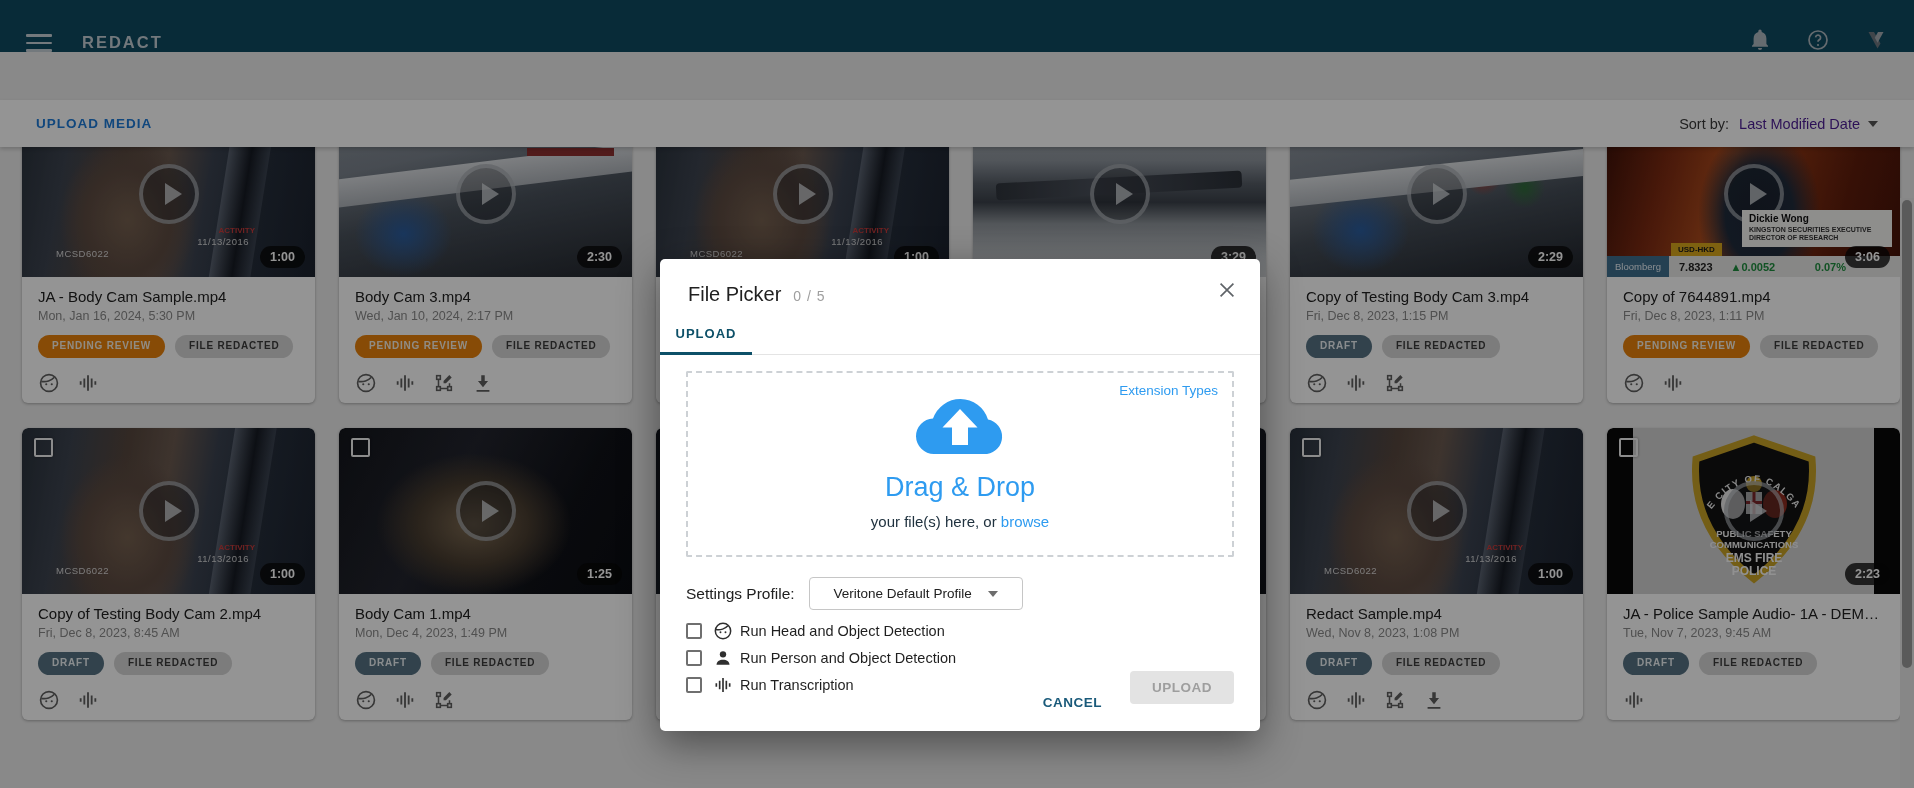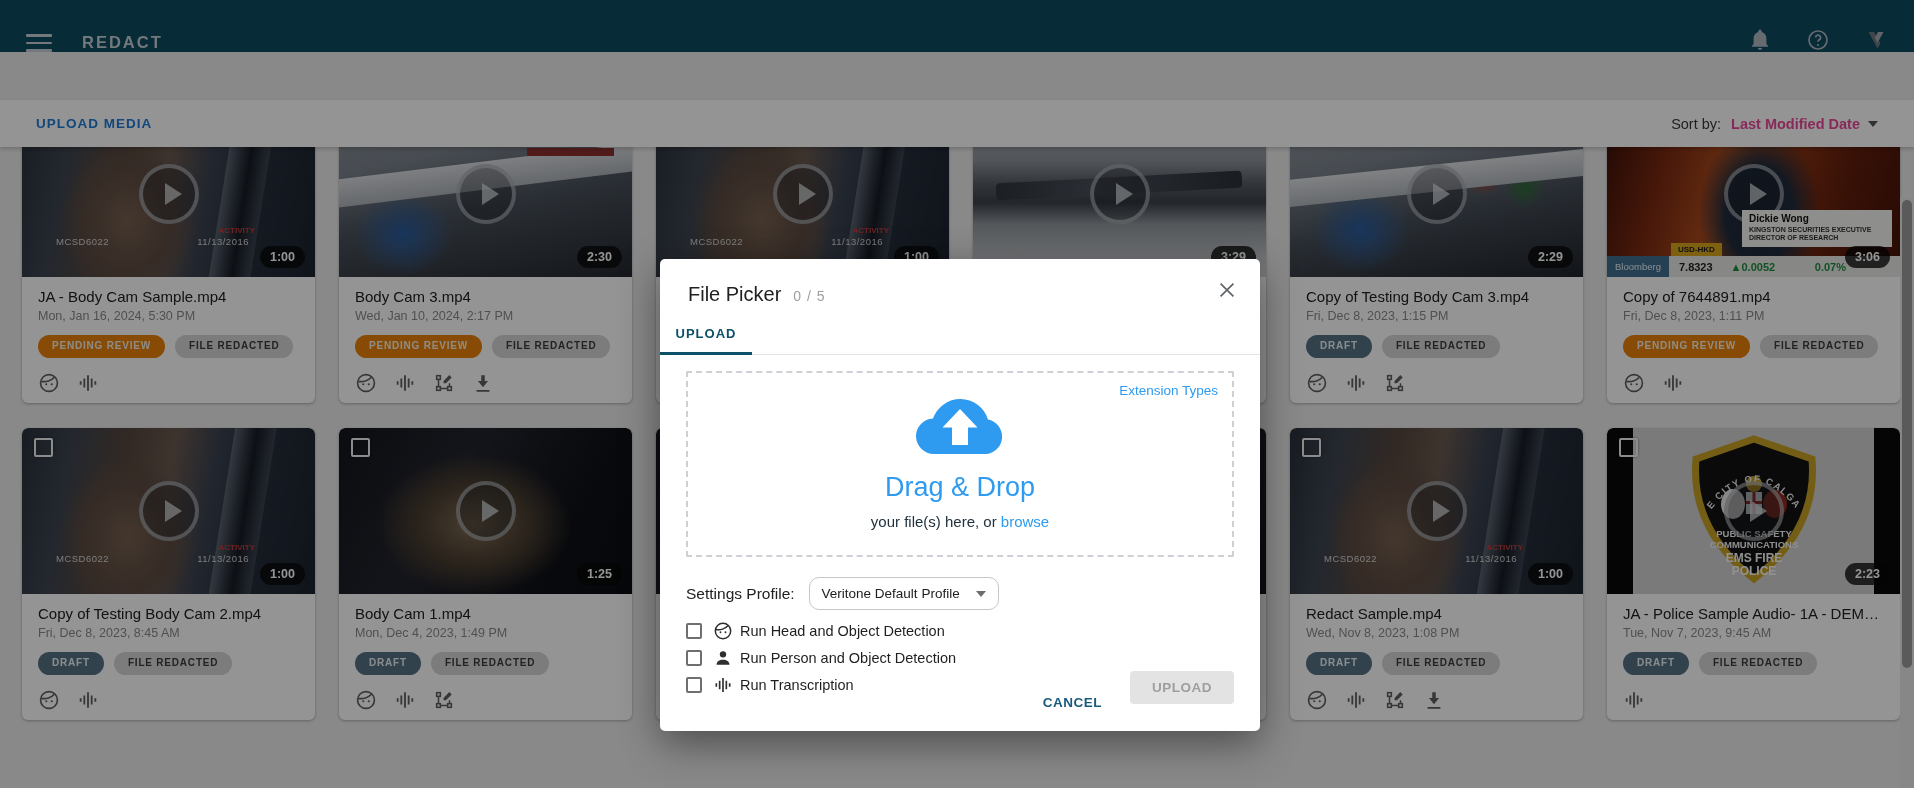--- a/index.html
+++ b/index.html
@@ -14,38 +14,38 @@
   .app-title { margin-left:30px; color:#C4CFD6; font-size:16.5px; font-weight:700; letter-spacing:2px; }
   .appbar-right { margin-left:auto; display:flex; align-items:center; gap:34px; }
   .appbar-icon { width:24px; height:24px; color:#AEB9C0; }
   .appbar-icon svg { width:100%; height:100%; }
 
   
   .toolbar { position:absolute; top:52px; left:0; right:0; height:47px; background:#FFFFFF;
     box-shadow:0 2px 4px rgba(0,0,0,0.18); display:flex; align-items:center; padding:0 36px; z-index:9;margin-top:48px; }
   .upload-media { color:#1E7BD7; font-size:13.5px; font-weight:700; letter-spacing:1px; cursor:pointer; }
   .sortby { margin-left:auto; display:flex; align-items:center; gap:10px; font-size:14.5px; color:#3A3A3A; }
-  .sortby .value { color:#ec4899; display:flex; align-items:center; gap:8px; cursor:pointer;font-weight:bold; }
+  .sortby .value { color:#4c1d95; display:flex; align-items:center; gap:8px; cursor:pointer; }
   .caret { width:0; height:0; border-left:5px solid transparent; border-right:5px solid transparent; border-top:6px solid #555; }
 
   
   .content { position:absolute; top:99px; left:0; right:0; bottom:0; }
   .grid { display:grid; grid-template-columns:repeat(6,293px); column-gap:24px; row-gap:25px; padding:12px 0 0 22px; }
   .card { width:293px; height:292px; background:#fff; border-radius:6px; box-shadow:0 1px 3px rgba(0,0,0,0.28); overflow:hidden; }
   .thumb { position:relative; height:166px; border-radius:6px 6px 0 0; overflow:hidden; background:#222; }
   .thumb-check { position:absolute; top:10px; left:12px; width:19px; height:19px; border:2.4px solid #F2F2F2;
     border-radius:2px; box-shadow:0 0 3px rgba(0,0,0,.4); cursor:pointer; z-index:3; }
   .play { position:absolute; left:50%; top:50%; transform:translate(-50%,-50%); width:60px; height:60px;
     border-radius:50%; border:4px solid rgba(208,213,218,0.55); background:rgba(25,28,33,0.35); z-index:2; cursor:pointer; }
   .play::after { content:""; position:absolute; left:22px; top:15px; border-style:solid;
     border-width:11px 0 11px 17px; border-color:transparent transparent transparent rgba(213,218,222,0.75); }
   .dur { position:absolute; right:10px; bottom:9px; background:rgba(8,8,8,0.78); color:#fff;
     font-size:12.5px; font-weight:700; padding:4px 10px; border-radius:13px; z-index:3; }
   .bc-txt { position:absolute; color:rgba(235,235,235,0.85); font-size:9.5px; letter-spacing:.5px; z-index:2; }
-  .bc-left { left:34px; bottom:30px;margin-top:29px; }
+  .bc-left { left:34px; bottom:18px;margin-top:29px; }
   .bc-right { right:66px; bottom:30px; }
   .bc-red { position:absolute; right:60px; bottom:42px; color:#C43B3B; font-size:8px; font-weight:700; z-index:2; }
 
   
   .th-bodycam-interior { background:
     radial-gradient(95px 115px at 36% 66%, #75604f 0%, #5d4b42 45%, rgba(0,0,0,0) 72%),
     linear-gradient(100deg,#2a323c 0%,#3d4450 16%,#57473e 34%,#6b5a50 48%,#3a4250 62%,#252d3a 80%,#1b222e 100%); }
   .th-bodycam-interior::before { content:""; position:absolute; right:18%; top:-10%; width:14%; height:130%;
     background:linear-gradient(90deg, rgba(160,170,185,.35), rgba(20,24,32,.9) 55%, rgba(90,100,115,.4)); transform:rotate(9deg); }
   .th-traffic-stop { background:
@@ -119,22 +119,22 @@
   .tab::after { content:""; position:absolute; left:0; right:0; bottom:-1px; height:3px; background:#0D5068; }
   .dropzone { position:relative; margin:16px 26px 0; height:186px; border:2px dashed #CDD1D5; border-radius:2px;
     display:flex; flex-direction:column; align-items:center; justify-content:center; }
   .ext-link { position:absolute; top:10px; right:14px; font-size:13.5px; color:#2E9BF0; cursor:pointer; }
   .cloud { width:96px; height:66px; margin-top:-6px; }
   .dz-title { margin-top:14px; font-size:27px; font-weight:500; color:#2E9BF0; }
   .dz-sub { margin-top:10px; font-size:15px; color:#20323F; }
   .dz-sub .browse { color:#2E9BF0; cursor:pointer; }
   .settings-row { display:flex; align-items:center; margin:20px 26px 0; }
   .settings-label { font-size:15.5px; color:#212121; }
-  .profile-select { display:flex; align-items:center; margin-left:14px; border:1px solid #C6C6C6; border-radius:10px;
-    padding:8px 12px; cursor:pointer; }
+  .profile-select { display:flex; align-items:center; margin-left:14px; border:1px solid #C6C6C6; border-radius:4px;
+    padding:8px 24px; cursor:pointer; }
   .profile-value { font-size:13.5px; color:#212121; }
   .profile-select .caret { margin-left:16px; border-top-color:#6D6D6D; }
   .options { margin:8px 26px 0; }
   .opt-row { display:flex; align-items:center; height:25px; margin-top:2px; }
   .opt-check { width:16px; height:16px; border:2px solid #6F6F6F; border-radius:2px; cursor:pointer; flex:none; }
   .opt-icon { width:20px; height:20px; color:#2F2F2F; margin:0 7px 0 11px; flex:none; }
   .opt-icon svg { width:100%; height:100%; }
   .opt-label { font-size:14.5px; color:#1F1F1F; }
   .modal-actions { position:absolute; right:26px; bottom:21px; display:flex; align-items:center; gap:28px; }
   .btn-cancel { font-size:13.5px; font-weight:700; letter-spacing:.5px; color:#1A5A7A; cursor:pointer; background:none; border:none;margin-top:31px; }

